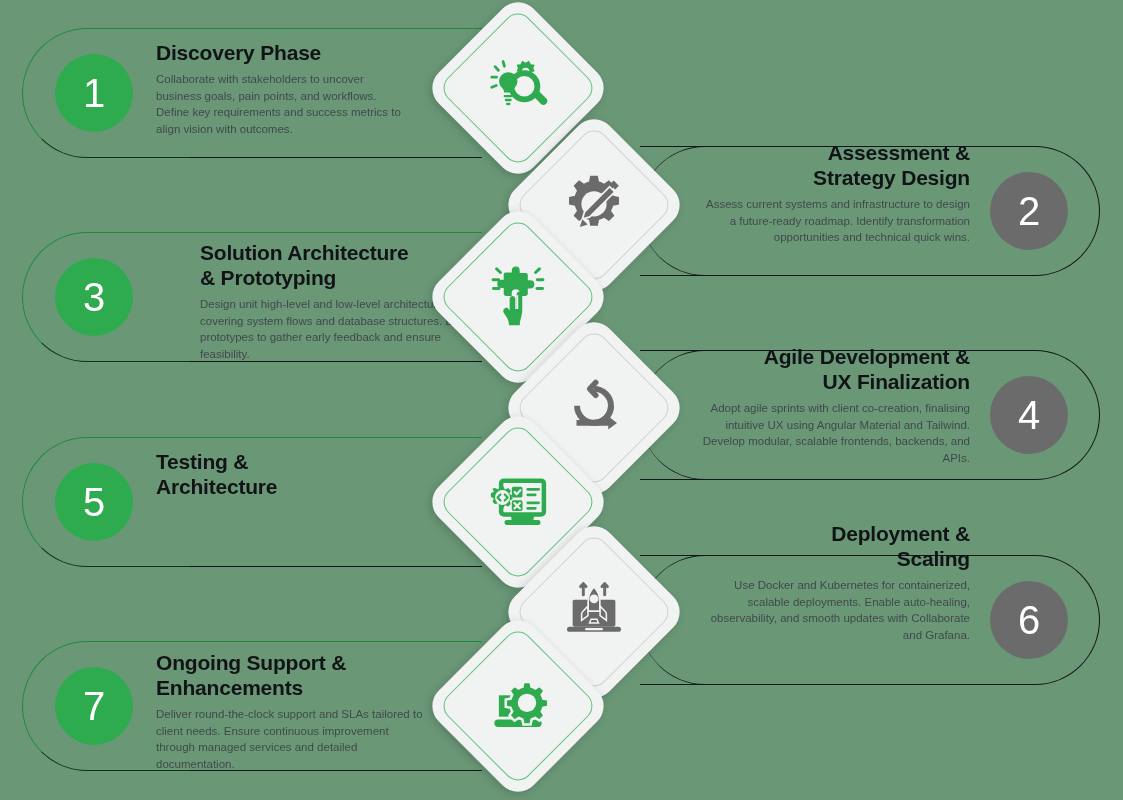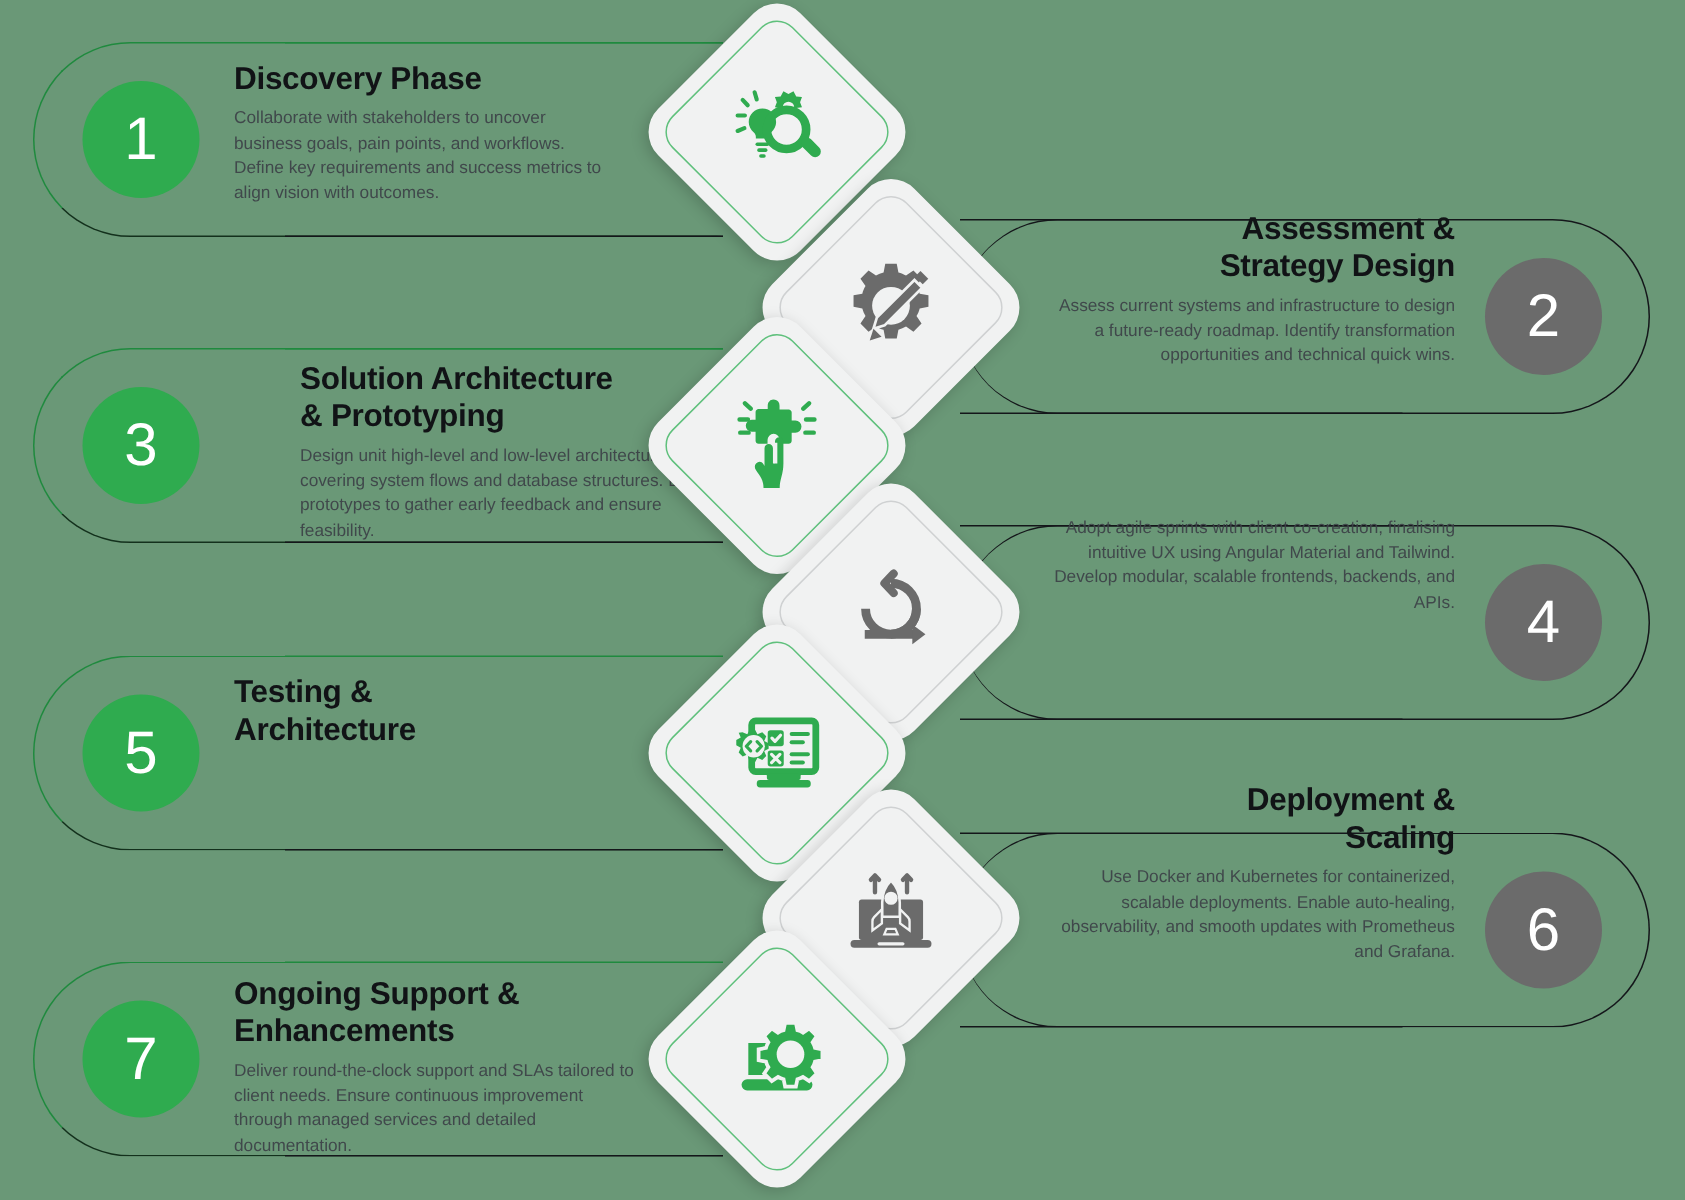--- a/index.html
+++ b/index.html
@@ -199,20 +199,24 @@
     <div class="pill"></div>
   </div>
   <div class="rail dark" style="left:640px;top:350px;width:295px;"></div>
   <div class="rail dark" style="left:640px;top:479px;width:295px;"></div>
 
   <div class="badge gray" style="left:990px;top:376px;">
     <span>4</span>
   </div>
 
   <div class="textblock right" style="left:690px;top:344px;width:280px;">
+    <h3>
+      <span>Agile Development &amp;</span><br>
+      <span>UX Finalization</span>
+    </h3>
     <p>Adopt agile sprints with client co-creation, finalising intuitive UX using Angular Material and Tailwind. Develop modular, scalable frontends, backends, and APIs.</p>
   </div>
 
   <div class="diamond gray" style="left:527px;top:341px;">
     <div class="inner"></div>
     <div class="ico">
       <svg width="70" height="70" viewBox="0 0 64 64" fill="none" stroke="#6b6b6b" aria-hidden="true">
         <path d="M32 14.5a15.5 15.5 0 1 1-15.5 15.5" stroke-width="5.4" stroke-linecap="butt"></path>
         <path d="M47.5 30A15.5 15.5 0 0 1 32 45.5" stroke-width="5.4"></path>
         <path d="M33.6 8.6l-5.6 5.9 5.6 5.9" stroke-width="5" stroke-linecap="round" stroke-linejoin="round"></path>
@@ -269,21 +273,21 @@
 
   <div class="badge gray" style="left:990px;top:581px;">
     <span>6</span>
   </div>
 
   <div class="textblock right" style="left:700px;top:521px;width:270px;">
     <h3>
       <span>Deployment &amp;</span><br>
       <span>Scaling</span>
     </h3>
-    <p>Use Docker and Kubernetes for containerized, scalable deployments. Enable auto-healing, observability, and smooth updates with Prometheus and Grafana.</p>
+    <p>Use Docker and Kubernetes for containerized, scalable deployments. Enable auto-healing, observability, and smooth updates with Collaborate and Grafana.</p>
   </div>
 
   <div class="diamond gray" style="left:527px;top:545px;">
     <div class="inner"></div>
     <div class="ico">
       <svg width="72" height="72" viewBox="0 0 64 64" fill="#6b6b6b" aria-hidden="true">
         <rect x="13" y="21" width="38" height="24" rx="1.6"></rect>
         <rect x="8" y="45" width="48" height="4.6" rx="2.3"></rect>
         <rect x="24" y="46.3" width="16" height="2" rx="1" fill="#f1f2f2"></rect>
         <path d="M32 9.8c3.4 3.4 5.2 8 5.2 13v8.4H26.8v-8.4c0-5 1.8-9.6 5.2-13z" fill="#6b6b6b" stroke="#f1f2f2" stroke-width="1.5"></path>

